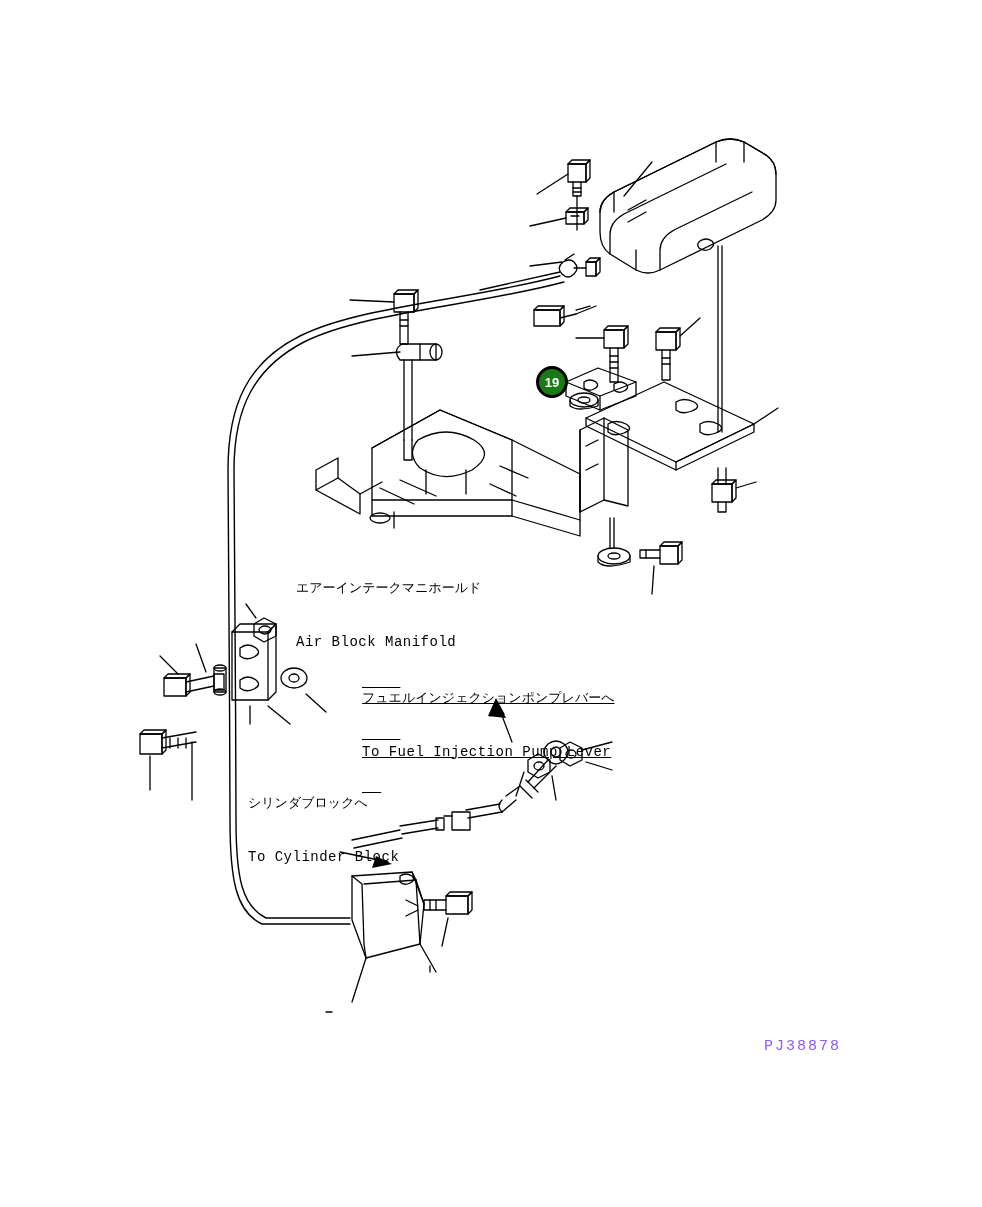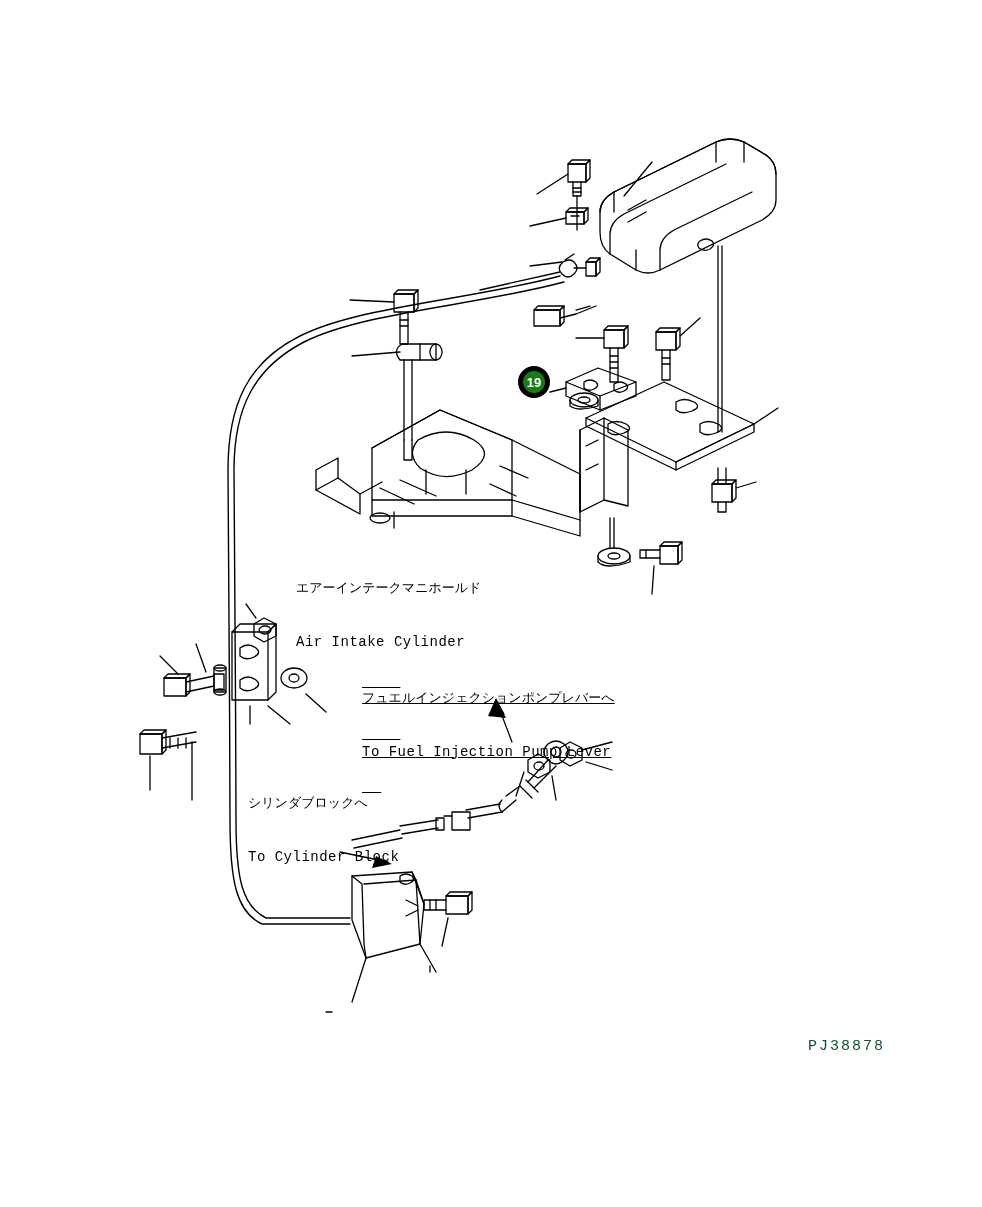--- a/index.html
+++ b/index.html
@@ -49,36 +49,36 @@
     left: 362px;
     top: 655px;
     text-decoration: underline;
   }
   #label-cylinder {
     left: 248px;
     top: 760px;
   }
   #drawing-code {
     position: absolute;
-    left: 808px;
+    left: 764px;
     top: 1038px;
     font-family: "Liberation Mono", monospace;
     font-size: 15px;
     letter-spacing: 2px;
-    color: #14532d;
+    color: #8b5cf6;
   }
   #callout-19 {
     position: absolute;
-    left: 518px;
+    left: 536px;
     top: 366px;
     width: 32px;
     height: 32px;
     border-radius: 50%;
     background: #1a7a16;
-    border: 5px solid #000000;
+    border: 3px solid #000000;
     color: #ffffff;
     font-family: "Liberation Sans", sans-serif;
     font-size: 13px;
     font-weight: bold;
     display: flex;
     align-items: center;
     justify-content: center;
     box-sizing: border-box;
   }
 </style>
@@ -395,21 +395,21 @@
       <path d="M430 966 L430 972"></path>
       <path d="M326 1012 L332 1012"></path>
 
     </g>
   </svg>
 
   <div id="callout-19">19</div>
 
   <div class="label" id="label-intake">
     <span class="jp">エアーインテークマニホールド</span>
-    <span class="en">Air Intake Cylinder</span>
+    <span class="en">Air Block Manifold</span>
   </div>
 
   <div class="label" id="label-pump">
     <span class="jp">フュエルインジェクションポンプレバーへ</span>
     <span class="en">To Fuel Injection Pump Lever</span>
   </div>
 
   <div class="label" id="label-cylinder">
     <span class="jp">シリンダブロックへ</span>
     <span class="en">To Cylinder Block</span>

